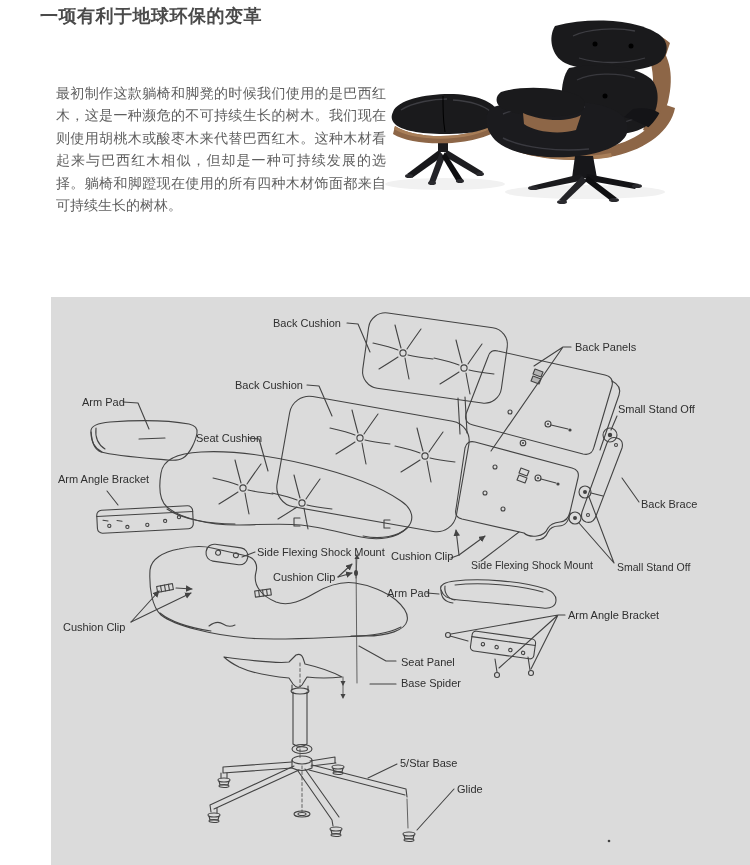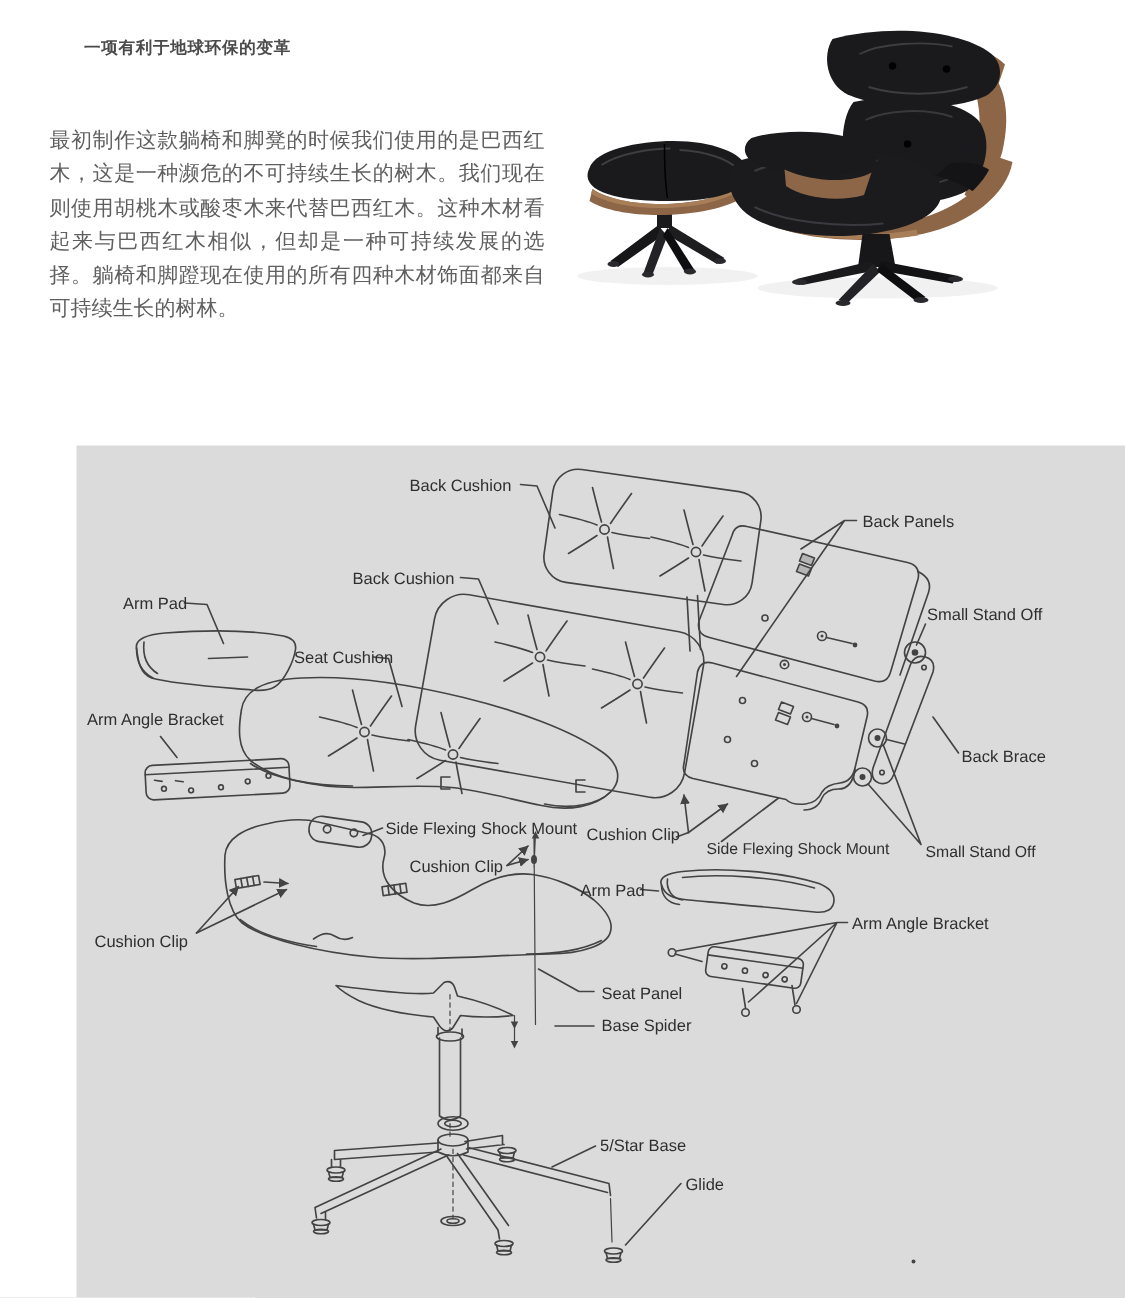--- a/index.html
+++ b/index.html
@@ -4,23 +4,23 @@
 <style>
   :root{
     --diagram-bg:#dbdbdb; --line:#434343; --label:#2f2f2f;
     --heading:#4a4a4a; --body-text:#5f5f5f; --leather:#1a1a1c;
     --wood:#8d6647; --page-bg:#ffffff;
   }
   html,body{margin:0;padding:0;}
   body{width:750px;height:865px;background:var(--page-bg);overflow:hidden;
        font-family:"Liberation Sans",sans-serif;}
   .page{position:relative;width:750px;height:865px;}
-  .title{position:absolute;left:40px;top:6px;margin:16px;font-size:11px;line-height:20px;
+  .title{position:absolute;left:40px;top:6px;margin:0;font-size:18px;line-height:20px;
          font-weight:bold;color:var(--heading);letter-spacing:.5px;}
-  .para{position:absolute;left:33px;top:82px;width:330px;margin:0;font-size:14px;
+  .para{position:absolute;left:56px;top:82px;width:330px;margin:0;font-size:14px;
         line-height:22.4px;color:var(--body-text);text-align:justify;}
   .hero{position:absolute;left:373px;top:14px;width:322px;height:200px;}
   .diagram{position:absolute;left:51px;top:297px;width:726px;height:568px;
            background:var(--diagram-bg);}
   .dwg{stroke:var(--line);fill:none;stroke-width:1.1;stroke-linecap:round;stroke-linejoin:round;}
   .thin{stroke-width:.8;}
   .fil{fill:var(--line);stroke:none;}
   .lbl{font-family:"Liberation Sans",sans-serif;font-size:11px;fill:var(--label);}
   .lbl-s{font-size:10.5px;}
 </style>

